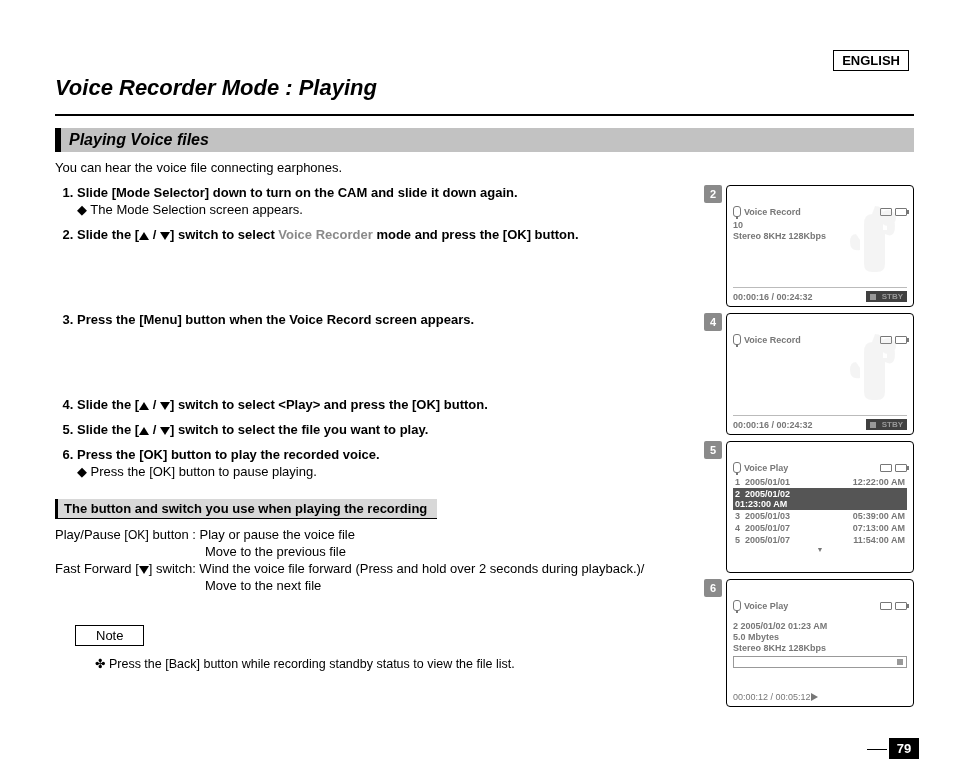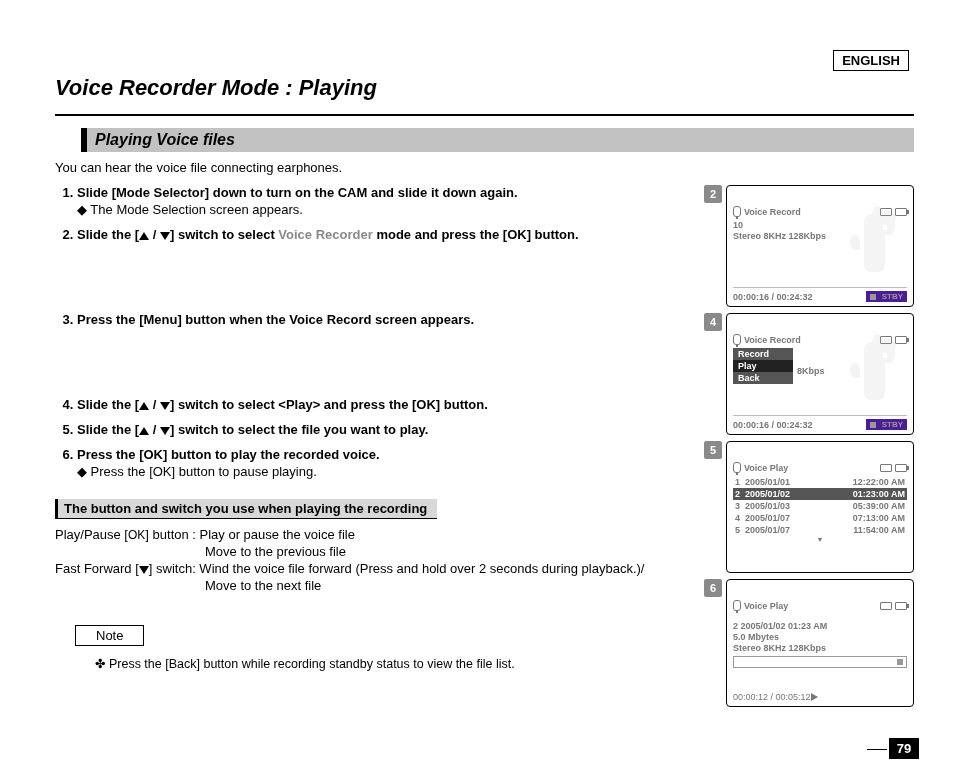--- a/index.html
+++ b/index.html
@@ -34,21 +34,20 @@
     margin-top: 25px;
   }
   .subtitle-bar {
     margin-top: 12px;
     background: #c2c2c2;
     border-left: 6px solid #000;
     padding: 3px 8px;
     font-weight: bold;
     font-style: italic;
     font-size: 16px;
-    margin-left: 26px;
   }
   .intro {
     font-size: 13px;
     margin: 8px 0 10px 0;
   }
   .main-row {
     display: flex;
     gap: 16px;
   }
   .left-col {
@@ -209,21 +208,21 @@
     left: 6px;
     right: 6px;
     display: flex;
     justify-content: space-between;
     align-items: center;
     border-top: 1px solid #bbb;
     padding-top: 3px;
     font-weight: bold;
   }
   .stby-box {
-    background: #4c1d95;
+    background: #404040;
     color: #999;
     padding: 1px 4px;
     font-size: 8px;
     display: flex;
     align-items: center;
     gap: 6px;
   }
   .stby-box .sq {
     width: 6px; height: 6px;
     background: #999;
@@ -243,20 +242,21 @@
   }
   .file-row {
     display: flex;
     justify-content: space-between;
     font-weight: bold;
     padding: 1px 2px;
   }
   .file-row.sel {
     background: #555;
     color: #fff;
+    flex-direction: column;
   }
   .scroll-arrow {
     text-align: center;
     font-size: 7px;
     color: #777;
   }
   .progress-bar {
     width: 100%;
     height: 12px;
     border: 1px solid #999;
@@ -387,28 +387,20 @@
           <div class="screen-header">
             <div class="left">
                 <div class="mic-icon"></div>
                 <span>Voice Record</span>
               </div>
             <div class="icons-right">
                 <div class="card-icon"></div>
                 <div class="batt-icon"></div>
               </div>
           </div>
-          <div style="position:relative;">
-            <div class="menu-box">
-              <div>Record</div>
-              <div class="hl">Play</div>
-              <div>Back</div>
-            </div>
-            <span style="position:absolute; left:64px; top:18px; font-weight:bold;">8Kbps</span>
-          </div>
           <div class="bottom">
             <span>00:00:16 / 00:24:32</span>
             <span class="stby-box">
                 <span class="sq"></span>
                 <span>STBY</span>
               </span>
           </div>
         </div>
       </div>
 

